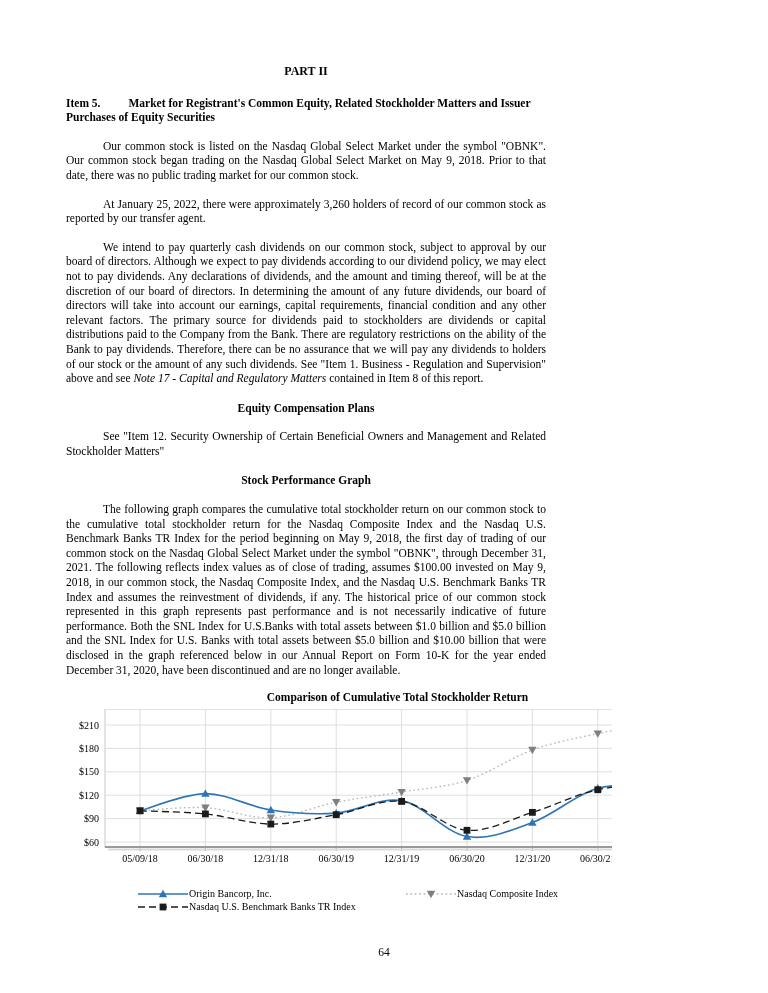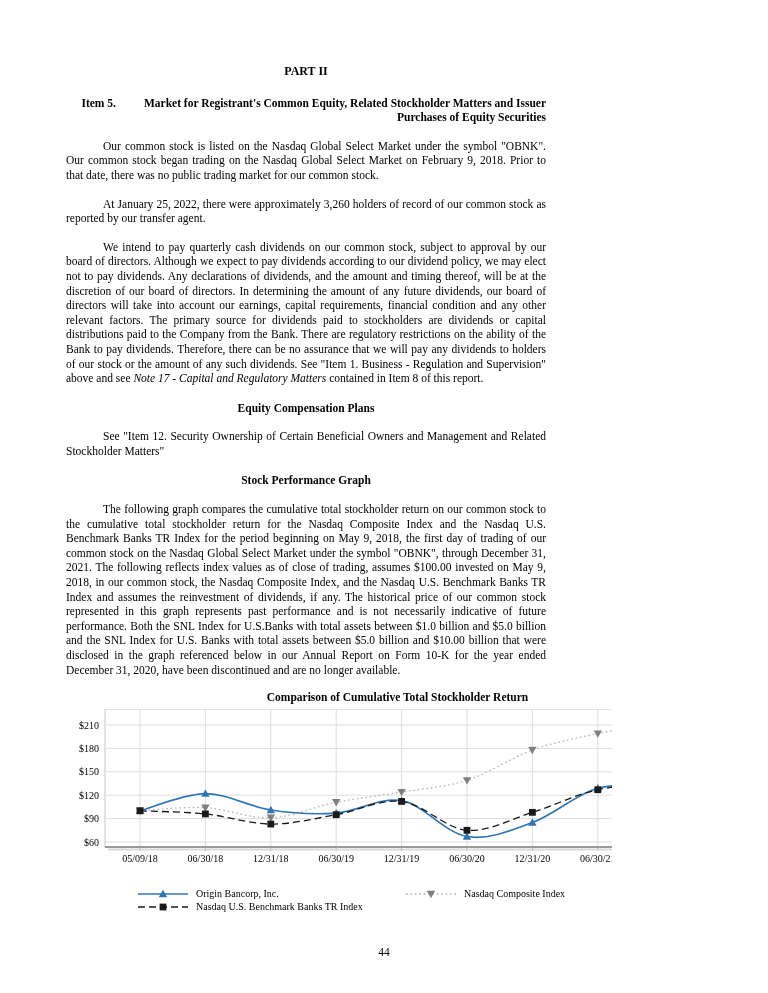--- a/index.html
+++ b/index.html
@@ -8,40 +8,40 @@
     width:612px;height:993px;
     background:#ffffff;
     box-sizing:border-box;
     padding:64px 66px 0 66px;
     font-family:"Liberation Serif",serif;
     font-size:11.5px;line-height:14.6px;color:#000;
     overflow:hidden;
   }
   p{margin:14px 0 0 0;text-indent:37px;text-align:justify;}
   .part-title{margin:0;text-indent:0;text-align:center;font-weight:bold;font-size:12px;}
-  .item-heading{margin:17px 0 0 0;text-indent:0;text-align:right;font-weight:bold;}
+  .item-heading{margin:17px 0 0 0;text-indent:0;text-align:left;font-weight:bold;}
   .tab{display:inline-block;width:28px;}
   .sub-heading{margin:15px 0 0 0;text-indent:0;text-align:center;font-weight:bold;}
   .chart{position:relative;width:708px;margin:13px 0 0 -6px;}
   .chart-title{text-align:center;font-weight:bold;font-size:11.5px;padding-right:33px;margin-bottom:4px;}
   .axis-label{font-family:"Liberation Serif",serif;font-size:10px;fill:#000;}
   .legend{position:relative;height:48px;}
-  .legend-item{position:absolute;display:flex;align-items:center;gap:7px;font-size:10px;line-height:12px;white-space:nowrap;}
+  .legend-item{position:absolute;display:flex;align-items:center;font-size:10px;line-height:12px;white-space:nowrap;}
   .page-number{position:absolute;top:945px;left:0;width:768px;text-align:center;text-indent:0;font-size:11.5px;}
 </style>
 </head>
 <body>
 
 <div class="page">
 
   <p class="part-title">PART II</p>
 
   <p class="item-heading"><span>Item 5.</span><span class="tab"></span><span>Market for Registrant's Common Equity, Related Stockholder Matters and Issuer Purchases of Equity Securities</span></p>
 
-  <p>Our common stock is listed on the Nasdaq Global Select Market under the symbol "OBNK". Our common stock began trading on the Nasdaq Global Select Market on February 9, 2018. Prior to that date, there was no public trading market for our common stock.</p>
+  <p>Our common stock is listed on the Nasdaq Global Select Market under the symbol "OBNK". Our common stock began trading on the Nasdaq Global Select Market on May 9, 2018. Prior to that date, there was no public trading market for our common stock.</p>
 
   <p>At January 25, 2022, there were approximately 3,260 holders of record of our common stock as reported by our transfer agent.</p>
 
   <p><span>We intend to pay quarterly cash dividends on our common stock, subject to approval by our board of directors. Although we expect to pay dividends according to our dividend policy, we may elect not to pay dividends. Any declarations of dividends, and the amount and timing thereof, will be at the discretion of our board of directors. In determining the amount of any future dividends, our board of directors will take into account our earnings, capital requirements, financial condition and any other relevant factors. The primary source for dividends paid to stockholders are dividends or capital distributions paid to the Company from the Bank. There are regulatory restrictions on the ability of the Bank to pay dividends. Therefore, there can be no assurance that we will pay any dividends to holders of our stock or the amount of any such dividends. See "Item 1. Business - Regulation and Supervision" above and see </span><i>Note 17 - Capital and Regulatory Matters</i><span> contained in Item 8 of this report.</span></p>
 
   <p class="sub-heading">Equity Compensation Plans</p>
 
   <p>See "Item 12. Security Ownership of Certain Beneficial Owners and Management and Related Stockholder Matters"</p>
 
   <p class="sub-heading">Stock Performance Graph</p>
@@ -142,15 +142,15 @@
       <div class="legend-item" style="left:77px;top:29px;justify-content:space-between;">
         <svg class="legend-sample" width="52" height="10">
             <line x1="1" y1="5" x2="51" y2="5" stroke="#1a1a1a" stroke-width="1.4" stroke-dasharray="7 4"></line>
             <rect x="22.6" y="1.6" width="6.8" height="6.8" fill="#1a1a1a"></rect>
           </svg>
         <span>Nasdaq U.S. Benchmark Banks TR Index</span>
       </div>
     </div>
   </div>
 
-  <div class="page-number">44</div>
+  <div class="page-number">64</div>
 
 </div>
 
 </body></html>

